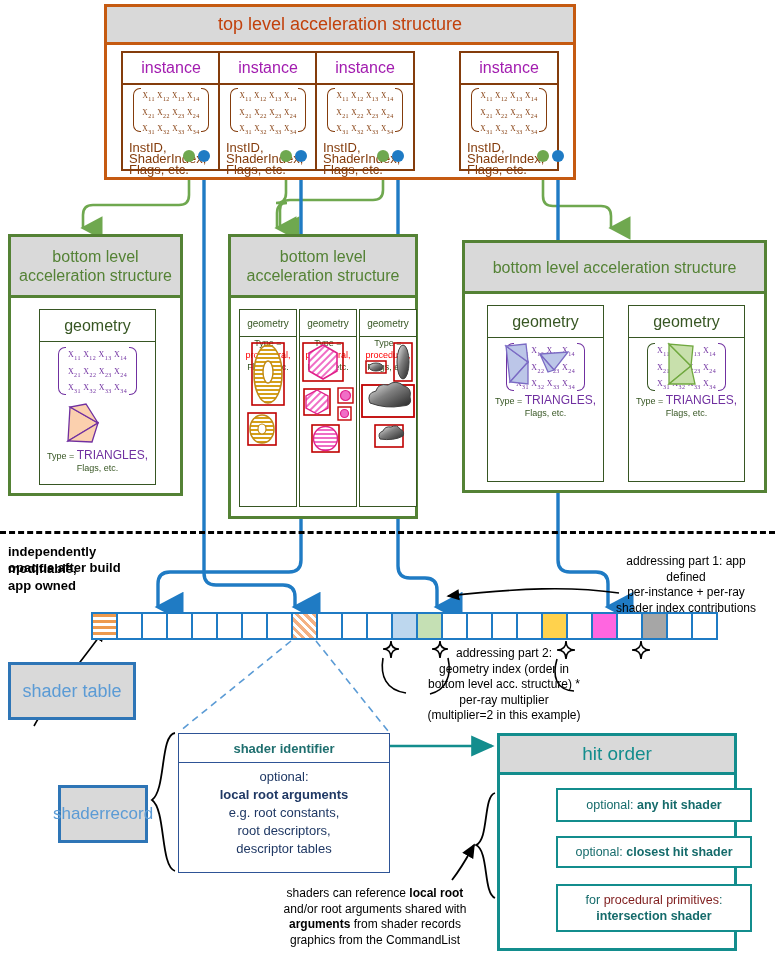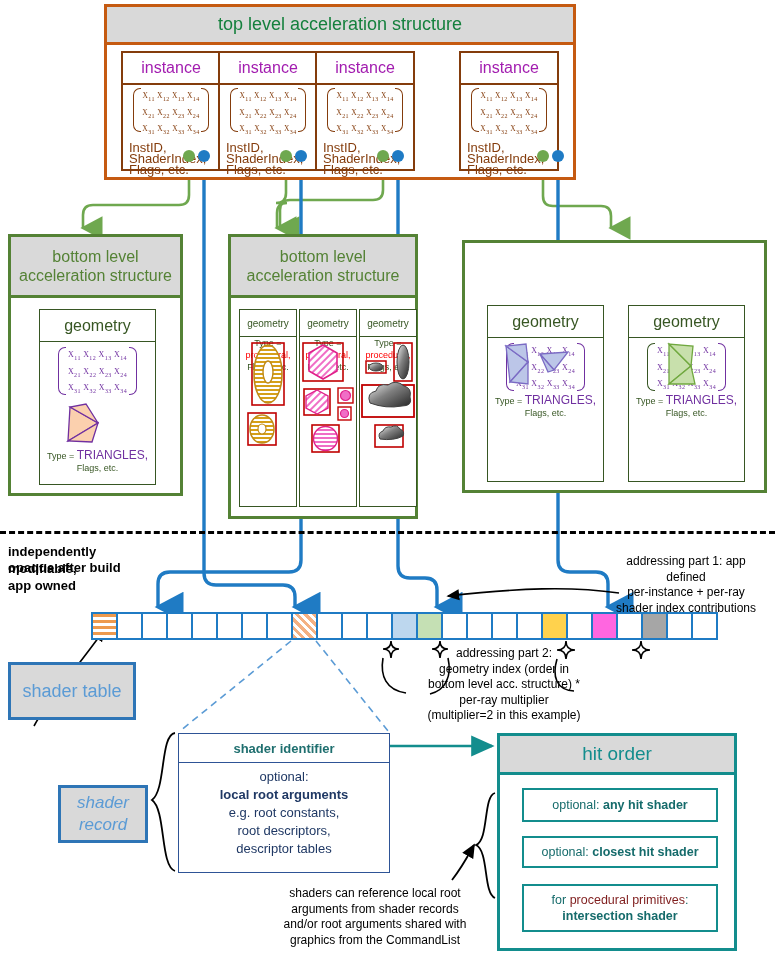--- a/index.html
+++ b/index.html
@@ -3,21 +3,21 @@
 <meta charset="utf-8">
 <style>
   html,body{margin:0;padding:0;background:#fff;}
   body{width:775px;height:956px;position:relative;overflow:hidden;
        font-family:"Liberation Sans",sans-serif;color:#000;}
   .abs{position:absolute;box-sizing:border-box;}
   
   #tlas{left:104px;top:4px;width:472px;height:176px;border:3px solid #C55A11;background:#fff;}
   #tlas-hdr{left:0;top:0;width:100%;height:38px;background:#D9D9D9;border-bottom:3px solid #C55A11;
             display:flex;align-items:center;justify-content:center;
-            font-size:18px;color:#15803d;}
+            font-size:18px;color:#c2410c;}
   .instance{border:2px solid #843C0C;background:#fff;top:44px;width:100px;height:120px;}
   .inst-title{height:30px;border-bottom:2px solid #843C0C;display:flex;align-items:center;
               justify-content:center;font-size:16px;color:#a21caf;}
   .inst-body{padding:4px 2px 2px;text-align:center;}
   .matrix{display:inline-block;position:relative;padding:0 9px;}
   .matrix .brk{position:absolute;top:-1px;height:42px;width:7px;
                border-top:1.4px solid #843C0C;border-bottom:1.4px solid #843C0C;}
   .matrix .brk.l{left:0;border-left:1.4px solid #843C0C;border-radius:7px 0 0 7px;}
   .matrix .brk.r{right:0;border-right:1.4px solid #843C0C;border-radius:0 7px 7px 0;}
   .mrow{font-size:7.5px;color:#843C0C;line-height:13px;letter-spacing:.4px;white-space:nowrap;
@@ -47,25 +47,25 @@
            align-items:center;justify-content:center;text-align:center;line-height:22px;}
   #srec-box{left:178px;top:733px;width:212px;height:140px;border:1.5px solid #2E5496;background:#fff;}
   #srec-id{height:28px;border-bottom:1.5px solid #2E5496;display:flex;align-items:center;
            justify-content:center;color:#1F6F6F;font-size:13px;font-weight:bold;}
   #srec-body{padding-top:5px;text-align:center;color:#1F3864;font-size:13px;line-height:18px;}
   #srec-body .bb{font-weight:bold;}
   #hitgroup{left:497px;top:733px;width:240px;height:218px;border:3px solid #138D8D;background:#fff;}
   #hg-hdr{height:36px;background:#D9D9D9;border-bottom:3px solid #138D8D;display:flex;
           align-items:center;justify-content:center;color:#138D8D;font-size:19px;}
   .hg-item{border:2px solid #138D8D;background:#fff;display:flex;align-items:center;
-           justify-content:center;text-align:center;color:#156B6B;font-size:12.5px;line-height:16px;}
+           justify-content:center;text-align:center;color:#156B6B;font-size:12.5px;line-height:16px;margin-left:34px;}
   .hg-item b{font-weight:bold;}
   .hg-item .red{color:#7f1d1d;}
   .note{font-size:12px;line-height:15.5px;text-align:center;color:#000;}
-  .note b{font-weight:normal;}
+  .note b{font-weight:bold;}
   svg{position:absolute;left:0;top:0;pointer-events:none;}
 </style>
 </head>
 <body>
 
 <svg width="775" height="956">
   <defs>
     <marker id="grnArrow" markerWidth="9" markerHeight="9" refX="4.5" refY="7.5" orient="auto">
       <path d="M0,0 L9,0 L4.5,8.5 Z" fill="#6FA84F"></path>
     </marker>
@@ -337,20 +337,23 @@
       <div class="type-line">
         <span>Type = </span><br>
         <span class="proc">procedural,</span>
       </div>
       <div class="type-line">Flags, etc.</div>
     </div>
   </div>
 </div>
 
 <div class="blas abs" style="left:462px;top:240px;width:305px;height:253px;">
+  <div class="blas-hdr" style="height:48px;font-size:16px;">
+    <span>bottom level acceleration structure</span>
+  </div>
 
   <div class="geom abs" style="left:22px;top:62px;width:117px;height:177px;">
     <div class="geom-hdr" style="height:31px;font-size:16px;">geometry</div>
     <div class="geom-body" style="height:144px;padding-top:6px;">
       <div class="matrix" style="padding:0 10px;">
         <span class="brk l" style="border-color:#7030A0;height:46px;"></span>
         <span class="brk r" style="border-color:#7030A0;height:46px;"></span>
         <div class="mrow" style="color:#7030A0;font-size:8px;line-height:14px;">X<sub>11</sub> X<sub>12</sub> X<sub>13</sub> X<sub>14</sub></div>
         <div class="mrow" style="color:#7030A0;font-size:8px;line-height:14px;">X<sub>21</sub> X<sub>22</sub> X<sub>23</sub> X<sub>24</sub></div>
         <div class="mrow" style="color:#7030A0;font-size:8px;line-height:14px;">X<sub>31</sub> X<sub>32</sub> X<sub>33</sub> X<sub>34</sub></div>
@@ -453,36 +456,36 @@
   <div id="srec-id">shader identifier</div>
   <div id="srec-body">
     <div>optional:</div>
     <div class="bb">local root arguments</div>
     <div>e.g. root constants,</div>
     <div>root descriptors,</div>
     <div>descriptor tables</div>
   </div>
 </div>
 
-<div class="bluebox abs" style="left:58px;top:785px;width:90px;height:58px;font-size:17px;flex-direction:column;font-style:italic;">
+<div class="bluebox abs" style="left:58px;top:785px;width:90px;height:58px;font-size:17px;flex-direction:row;">
   <div>shader</div>
   <div>record</div>
 </div>
 
 <div id="hitgroup" class="abs">
   <div id="hg-hdr">hit order</div>
   <div class="hg-item abs" style="left:22px;top:52px;width:196px;height:34px;">
     <span><span>optional: </span><b>any hit shader</b></span>
   </div>
   <div class="hg-item abs" style="left:22px;top:100px;width:196px;height:32px;">
     <span><span>optional: </span><b>closest hit shader</b></span>
   </div>
   <div class="hg-item abs" style="left:22px;top:148px;width:196px;height:48px;">
     <span><span>for </span><span class="red">procedural primitives</span><span>:</span><br><b>intersection shader</b></span>
   </div>
 </div>
 
 <div class="abs note" style="left:262px;top:886px;width:226px;">
   <div>shaders can reference <b>local root</b></div>
+  <div>and/or root arguments shared with</div>
   <div><b>arguments</b> from shader records</div>
-  <div>and/or root arguments shared with</div>
   <div>graphics from the CommandList</div>
 </div>
 
 </body></html>

